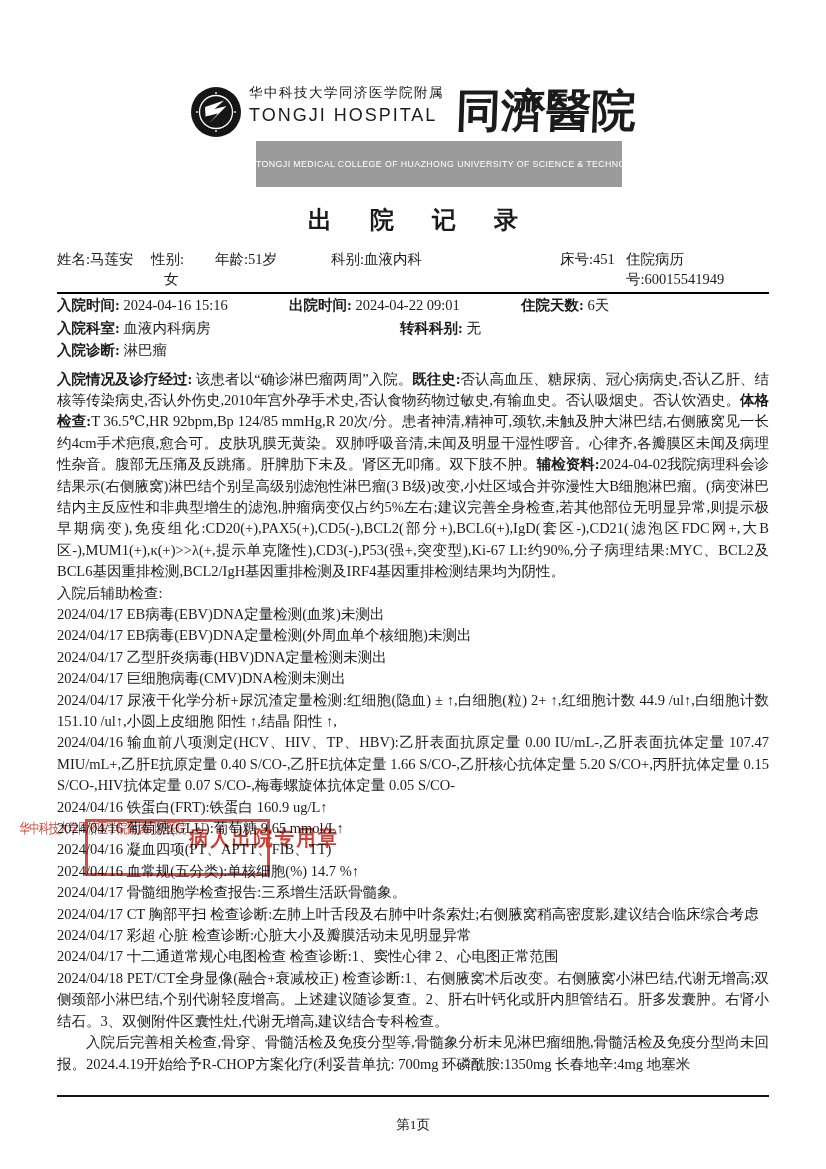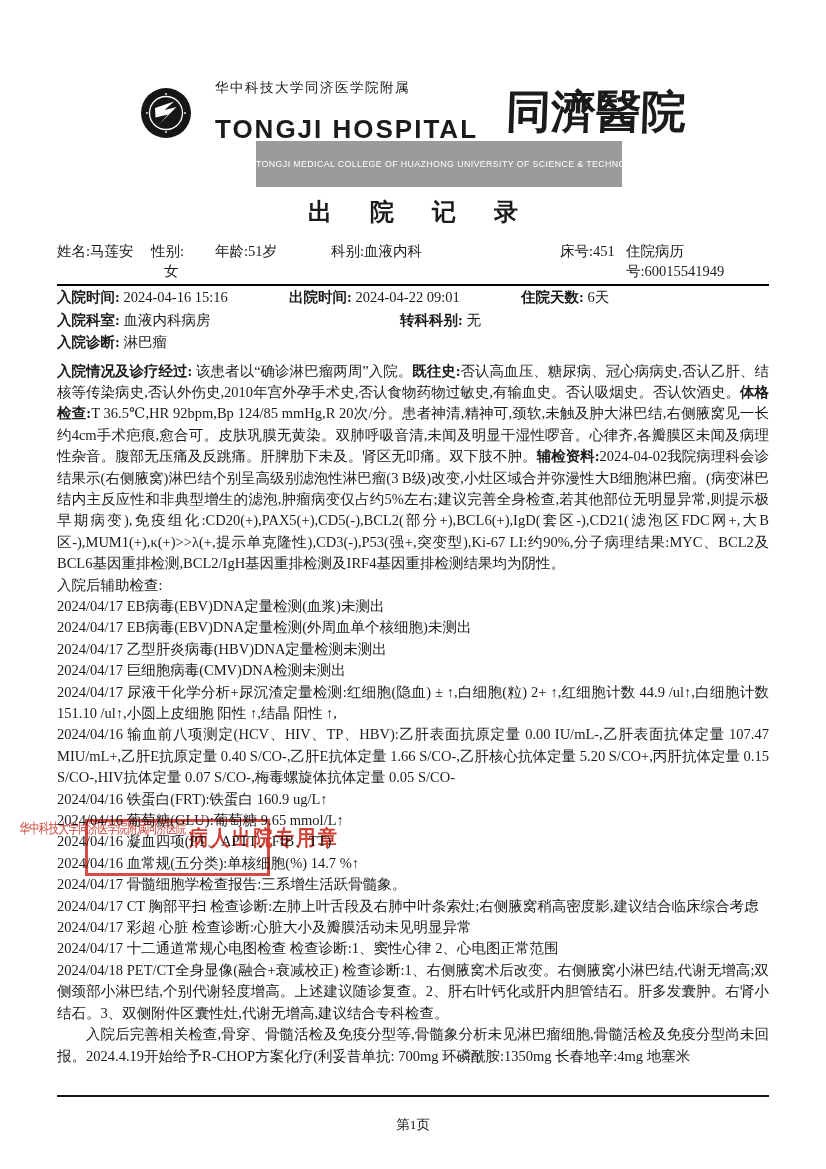--- a/index.html
+++ b/index.html
@@ -1,31 +1,31 @@
 <!DOCTYPE html>
 <html><head>
 <meta charset="utf-8">
 <style>
   html,body{margin:0;padding:0;background:#e8e8e8;}
   .page{position:relative;width:826px;height:1169px;margin:0 auto;background:#ffffff;
         font-family:"Liberation Serif","DejaVu Serif",serif;color:#1b1b1b;overflow:hidden;}
   .content{padding:84px 57px 0 57px;}
 
   
-  .hdr{display:flex;justify-content:center;align-items:center;height:56px;gap:16px;}
+  .hdr{display:flex;justify-content:center;align-items:flex-start;height:56px;}
   .logo{width:52px;height:52px;flex:0 0 auto;margin-top:2px;}
   .hdr-mid{margin-left:7px;}
   .aff{font-size:13.5px;letter-spacing:1.5px;}
-  .hosp-en{font-family:"Liberation Sans","DejaVu Sans",sans-serif;font-size:26px;letter-spacing:2px;margin-top:17px;white-space:nowrap;font-weight:bold;}
+  .hosp-en{font-family:"Liberation Sans","DejaVu Sans",sans-serif;font-size:18px;letter-spacing:2px;margin-top:3px;white-space:nowrap;}
   .hosp-zh{font-size:45px;font-weight:bold;margin-left:12px;line-height:1.2;white-space:nowrap;
            font-family:"Liberation Serif",serif;transform:skewX(-2deg);}
   .bar{width:366px;margin:1px auto 0;transform:translateX(26px);background:#9b9b9b;color:#fff;
        font-family:"Liberation Sans","DejaVu Sans",sans-serif;font-size:8.8px;letter-spacing:.4px;
        text-align:center;padding:18px 0;white-space:nowrap;}
-  .doc-title{text-align:center;font-size:24px;font-weight:bold;letter-spacing:16px;text-indent:16px;margin-top:9px;}
+  .doc-title{text-align:center;font-size:24px;font-weight:bold;letter-spacing:16px;text-indent:16px;margin-top:17px;}
 
   
   .patient{display:flex;margin-top:13px;font-size:14.5px;line-height:20px;}
   .p-name{width:94px}.p-gender{width:64px;display:flex;flex-direction:column;}
   .p-gender .gv{padding-left:13px;}
   .p-age{width:116px}.p-dept{width:229px}.p-bed{width:66px}.p-rec{flex:1}
   .rule{border:none;border-top:2px solid #000;margin:3px 0 0 0;}
 
   
   .adm{margin-top:0;font-size:14.5px;line-height:22.5px;}

